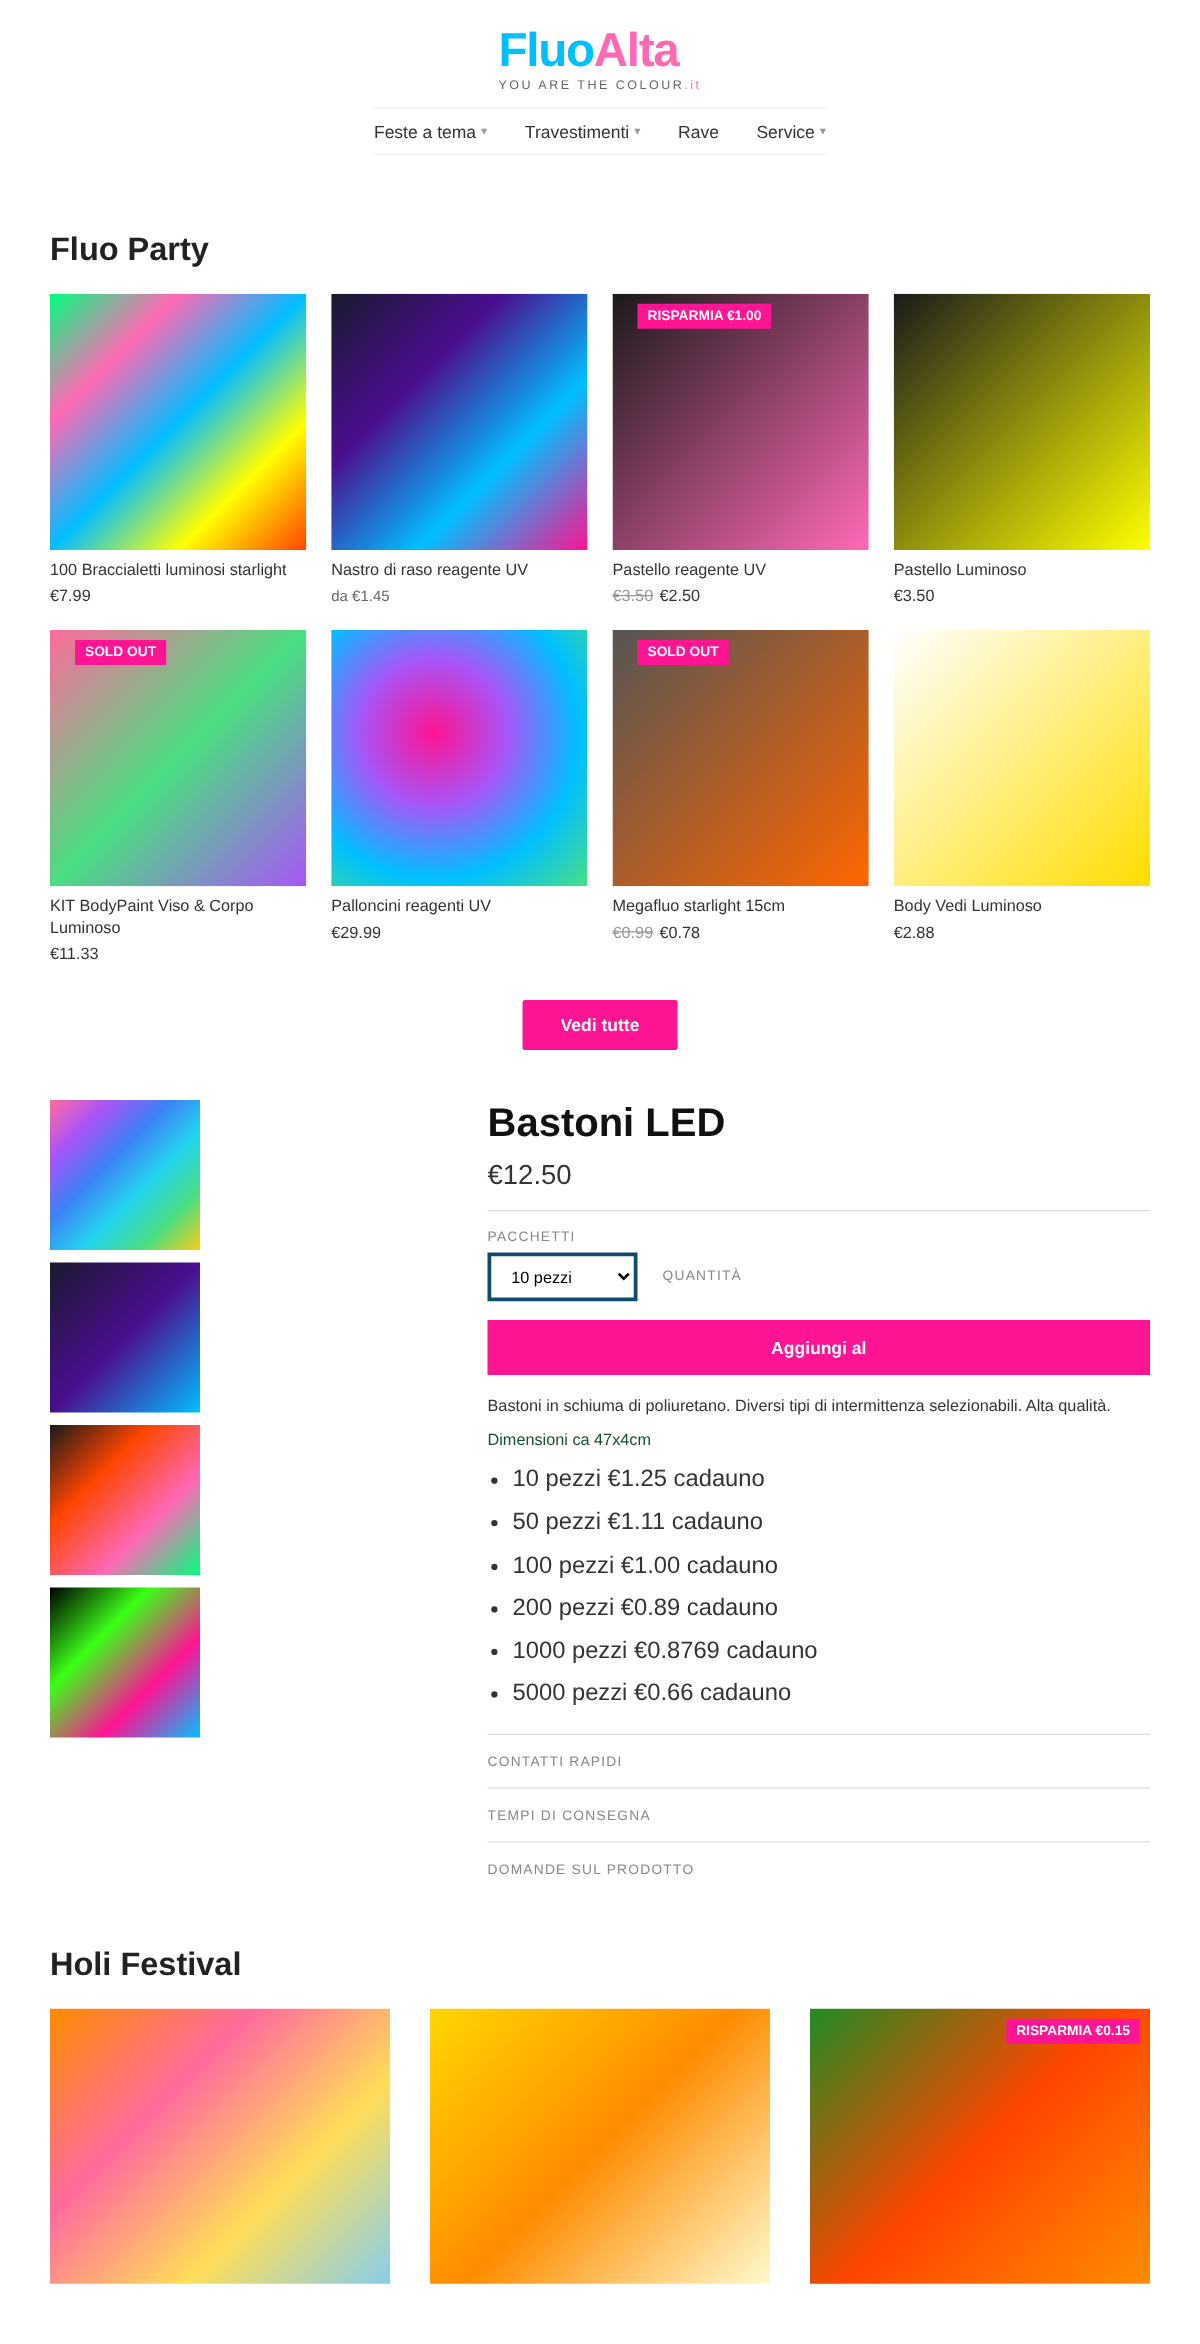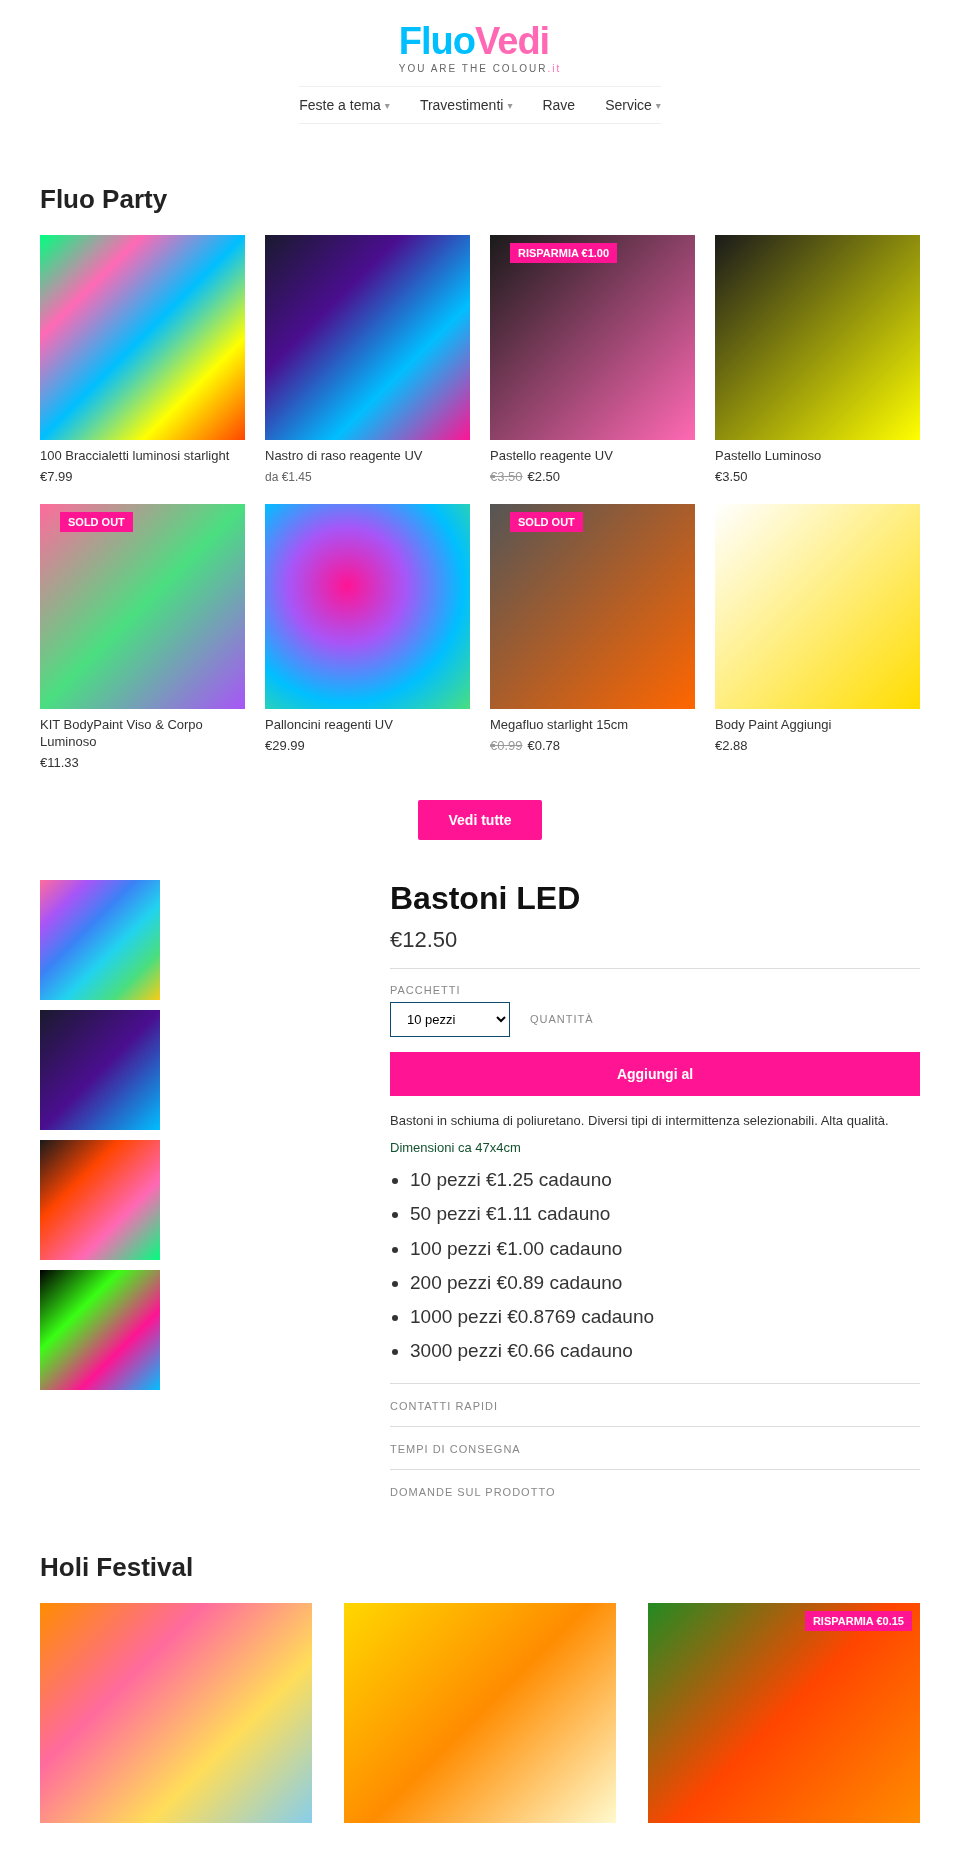--- a/index.html
+++ b/index.html
@@ -55,21 +55,21 @@
     .product-thumb-3 { background: linear-gradient(135deg, #1a1a1a, #ff4500, #ff69b4, #00ff7f); }
     .product-thumb-4 { background: linear-gradient(135deg, #000, #39ff14, #ff1493, #00bfff); }
 
     .product-info { flex: 1; }
     .product-detail-title { font-size: 32px; font-weight: 700; color: #111; margin-bottom: 10px; }
     .product-detail-price { font-size: 22px; color: #333; margin-bottom: 15px; }
     .divider { border: none; border-top: 1px solid #ddd; margin: 15px 0; }
 
     .pacchetti-label { font-size: 11px; color: #888; letter-spacing: 1px; text-transform: uppercase; margin-bottom: 6px; }
     .pacchetti-row { display: flex; align-items: center; gap: 20px; margin-bottom: 15px; }
-    .pacchetti-select { border: 1px solid #0c4a6e; padding: 8px 12px; font-size: 13px; background: #fff; cursor: pointer; min-width: 120px; }
+    .pacchetti-select { border: 3px solid #0c4a6e; padding: 8px 12px; font-size: 13px; background: #fff; cursor: pointer; min-width: 120px; }
     .quantita-label { font-size: 11px; color: #888; letter-spacing: 1px; text-transform: uppercase; }
 
     .aggiungi-btn { background: #ff1493; color: #fff; border: none; padding: 14px 20px; font-size: 14px; font-weight: 600; cursor: pointer; width: 100%; margin-bottom: 15px; }
 
     .product-desc { font-size: 13px; color: #333; line-height: 1.5; margin-bottom: 10px; }
     .product-dimension { font-size: 13px; color: #14532d; margin-bottom: 8px; }
     .product-bullets { list-style: disc; padding-left: 20px; font-size: 19px; color: #333; line-height: 1.8; margin-bottom: 15px; }
 
     .accordion-item { border-top: 1px solid #ddd; padding: 12px 0; cursor: pointer; }
     .accordion-label { font-size: 11px; color: #888; letter-spacing: 1px; text-transform: uppercase; }
@@ -91,21 +91,21 @@
     .img-palloncini { background: radial-gradient(circle at 40% 40%, #ff1493, #a855f7, #00bfff, #4ade80); }
     .img-mega { background: linear-gradient(135deg, #555, #ff6600); }
     .img-body { background: linear-gradient(135deg, #fff, #ffdd00); }
   </style>
 </head>
 <body>
 
 <div class="header">
   <div class="logo-container">
     <div class="logo-text">
-      <span class="logo-fluo">Fluo</span><span class="logo-shop">Vedi</span>
+      <span class="logo-fluo">Fluo</span><span class="logo-shop">Alta</span>
     </div>
     <div class="logo-tagline">
       <span>YOU ARE THE COLOUR</span><span class="logo-dot">.it</span>
     </div>
   </div>
   <nav>
     <div class="nav-item">
       <span>Feste a tema</span>
       <span class="nav-arrow">▾</span>
     </div>
@@ -182,21 +182,21 @@
       <div class="badge badge-soldout">SOLD OUT</div>
     </div>
     <div class="product-name">Megafluo starlight 15cm</div>
     <div class="product-price"><span class="original">€0.99</span><span class="sale">€0.78</span></div>
   </div>
       <div class="product-card">
     <div class="product-img-wrap">
       <div class="product-img-placeholder img-body" style="position:absolute;inset:0;"></div>
 
     </div>
-    <div class="product-name">Body Paint Aggiungi</div>
+    <div class="product-name">Body Vedi Luminoso</div>
     <div class="product-price">€2.88</div>
   </div>
     </div>
 
   <div class="vedi-tutte-wrap">
     <button class="vedi-tutte-btn">Vedi tutte</button>
   </div>
 
   <div class="product-detail">
     <div class="product-images">
@@ -219,21 +219,21 @@
       <button class="aggiungi-btn">Aggiungi al</button>
 
       <p class="product-desc">Bastoni in schiuma di poliuretano. Diversi tipi di intermittenza selezionabili. Alta qualità.</p>
       <p class="product-dimension">Dimensioni ca 47x4cm</p>
       <ul class="product-bullets" id="product-bullets">
           <li>10 pezzi €1.25 cadauno</li>
           <li>50 pezzi €1.11 cadauno</li>
           <li>100 pezzi €1.00 cadauno</li>
           <li>200 pezzi €0.89 cadauno</li>
           <li>1000 pezzi €0.8769 cadauno</li>
-          <li>3000 pezzi €0.66 cadauno</li>
+          <li>5000 pezzi €0.66 cadauno</li>
         </ul>
 
       <div id="accordion-items">
           <div class="accordion-item"><span class="accordion-label">CONTATTI RAPIDI</span></div>
           <div class="accordion-item"><span class="accordion-label">TEMPI DI CONSEGNA</span></div>
           <div class="accordion-item"><span class="accordion-label">DOMANDE SUL PRODOTTO</span></div>
         </div>
     </div>
   </div>
 

